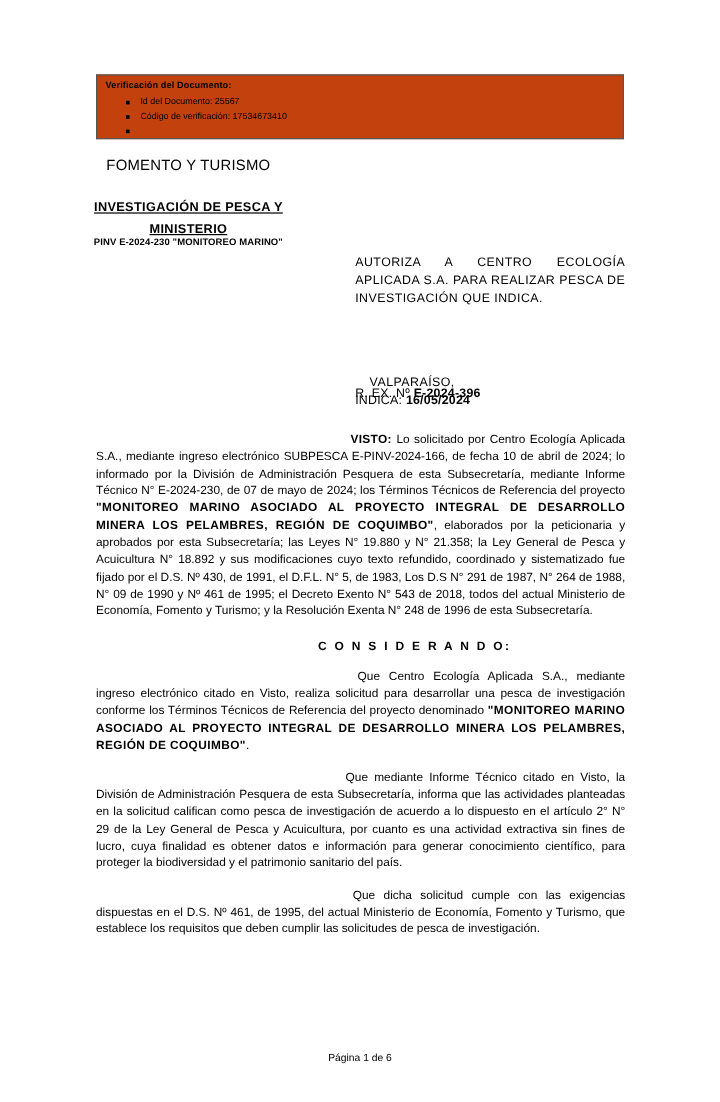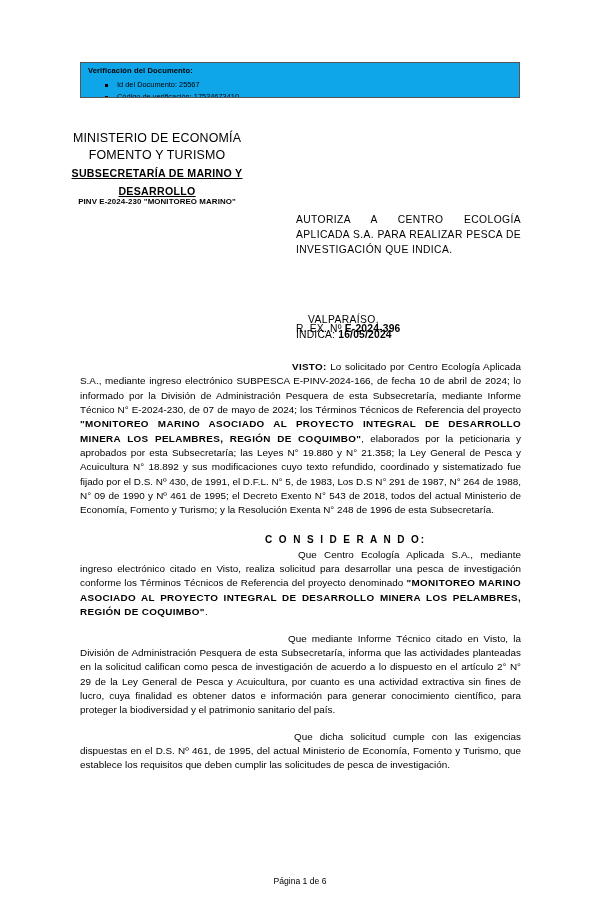--- a/index.html
+++ b/index.html
@@ -15,25 +15,25 @@
     color: #000000;
     overflow: hidden;
   }
 
   
   .verif-box {
     position: absolute;
     left: 80px;
     top: 62px;
     width: 440px;
-    height: 36px;
+    height: 54px;
     border: 1px solid #555555;
     box-sizing: border-box;
     overflow: hidden;
-    background: #0ea5e9;
+    background: #c2410c;
   }
   .verif-title {
     position: absolute;
     left: 7px;
     top: 3px;
     font-size: 7.6px;
     font-weight: bold;
     letter-spacing: 0.1px;
     white-space: nowrap;
   }
@@ -157,21 +157,21 @@
   }
   p.para .lead { padding-left: 212px; }
   p.para.p-visto .lead { padding-left: 212px; }
   p.para.p-c1 .lead { padding-left: 218px; }
   p.para.p-c2 .lead { padding-left: 208px; }
   p.para.p-c3 .lead { padding-left: 214px; }
   .kw { font-weight: bold; letter-spacing: 0.3px; }
   .proj { font-weight: bold; letter-spacing: 0.35px; }
 
   .considerando {
-    margin: 16px 0 3px 0;
+    margin: 16px 0 13px 0;
     font-size: 10px;
     font-weight: bold;
     letter-spacing: 1.9px;
     text-align: center;
     padding-left: 90px;
   }
 
   
   .footer {
     position: absolute;
@@ -196,26 +196,25 @@
       <span class="bullet"></span>
       <span>Código de verificación: 17534673410</span>
     </li>
     <li>
       <span class="bullet"></span>
     </li>
   </ul>
 </div>
 
 <div class="ministry">
-  <div class="line">MINISTERIO DE ECONOMÍA</div>
   <div class="line">FOMENTO Y TURISMO</div>
 </div>
 <div class="subsec">
-  <span class="line line-1">SUBSECRETARÍA DE MARINO Y</span>
-  <span class="line line-2">DESARROLLO</span>
+  <span class="line line-1">INVESTIGACIÓN DE PESCA Y</span>
+  <span class="line line-2">MINISTERIO</span>
 </div>
 <div class="project-code">PINV E-2024-230 "MONITOREO MARINO"</div>
 
 <div class="title-block">AUTORIZA A CENTRO ECOLOGÍA APLICADA S.A. PARA REALIZAR PESCA DE INVESTIGACIÓN QUE INDICA.</div>
 <div class="place">VALPARAÍSO,</div>
 <div class="resnum">
   <span>R. EX. Nº </span><b>E-2024-396</b>
 </div>
 <div class="fecha">
   <span>INDICA: </span><b>16/05/2024</b>

